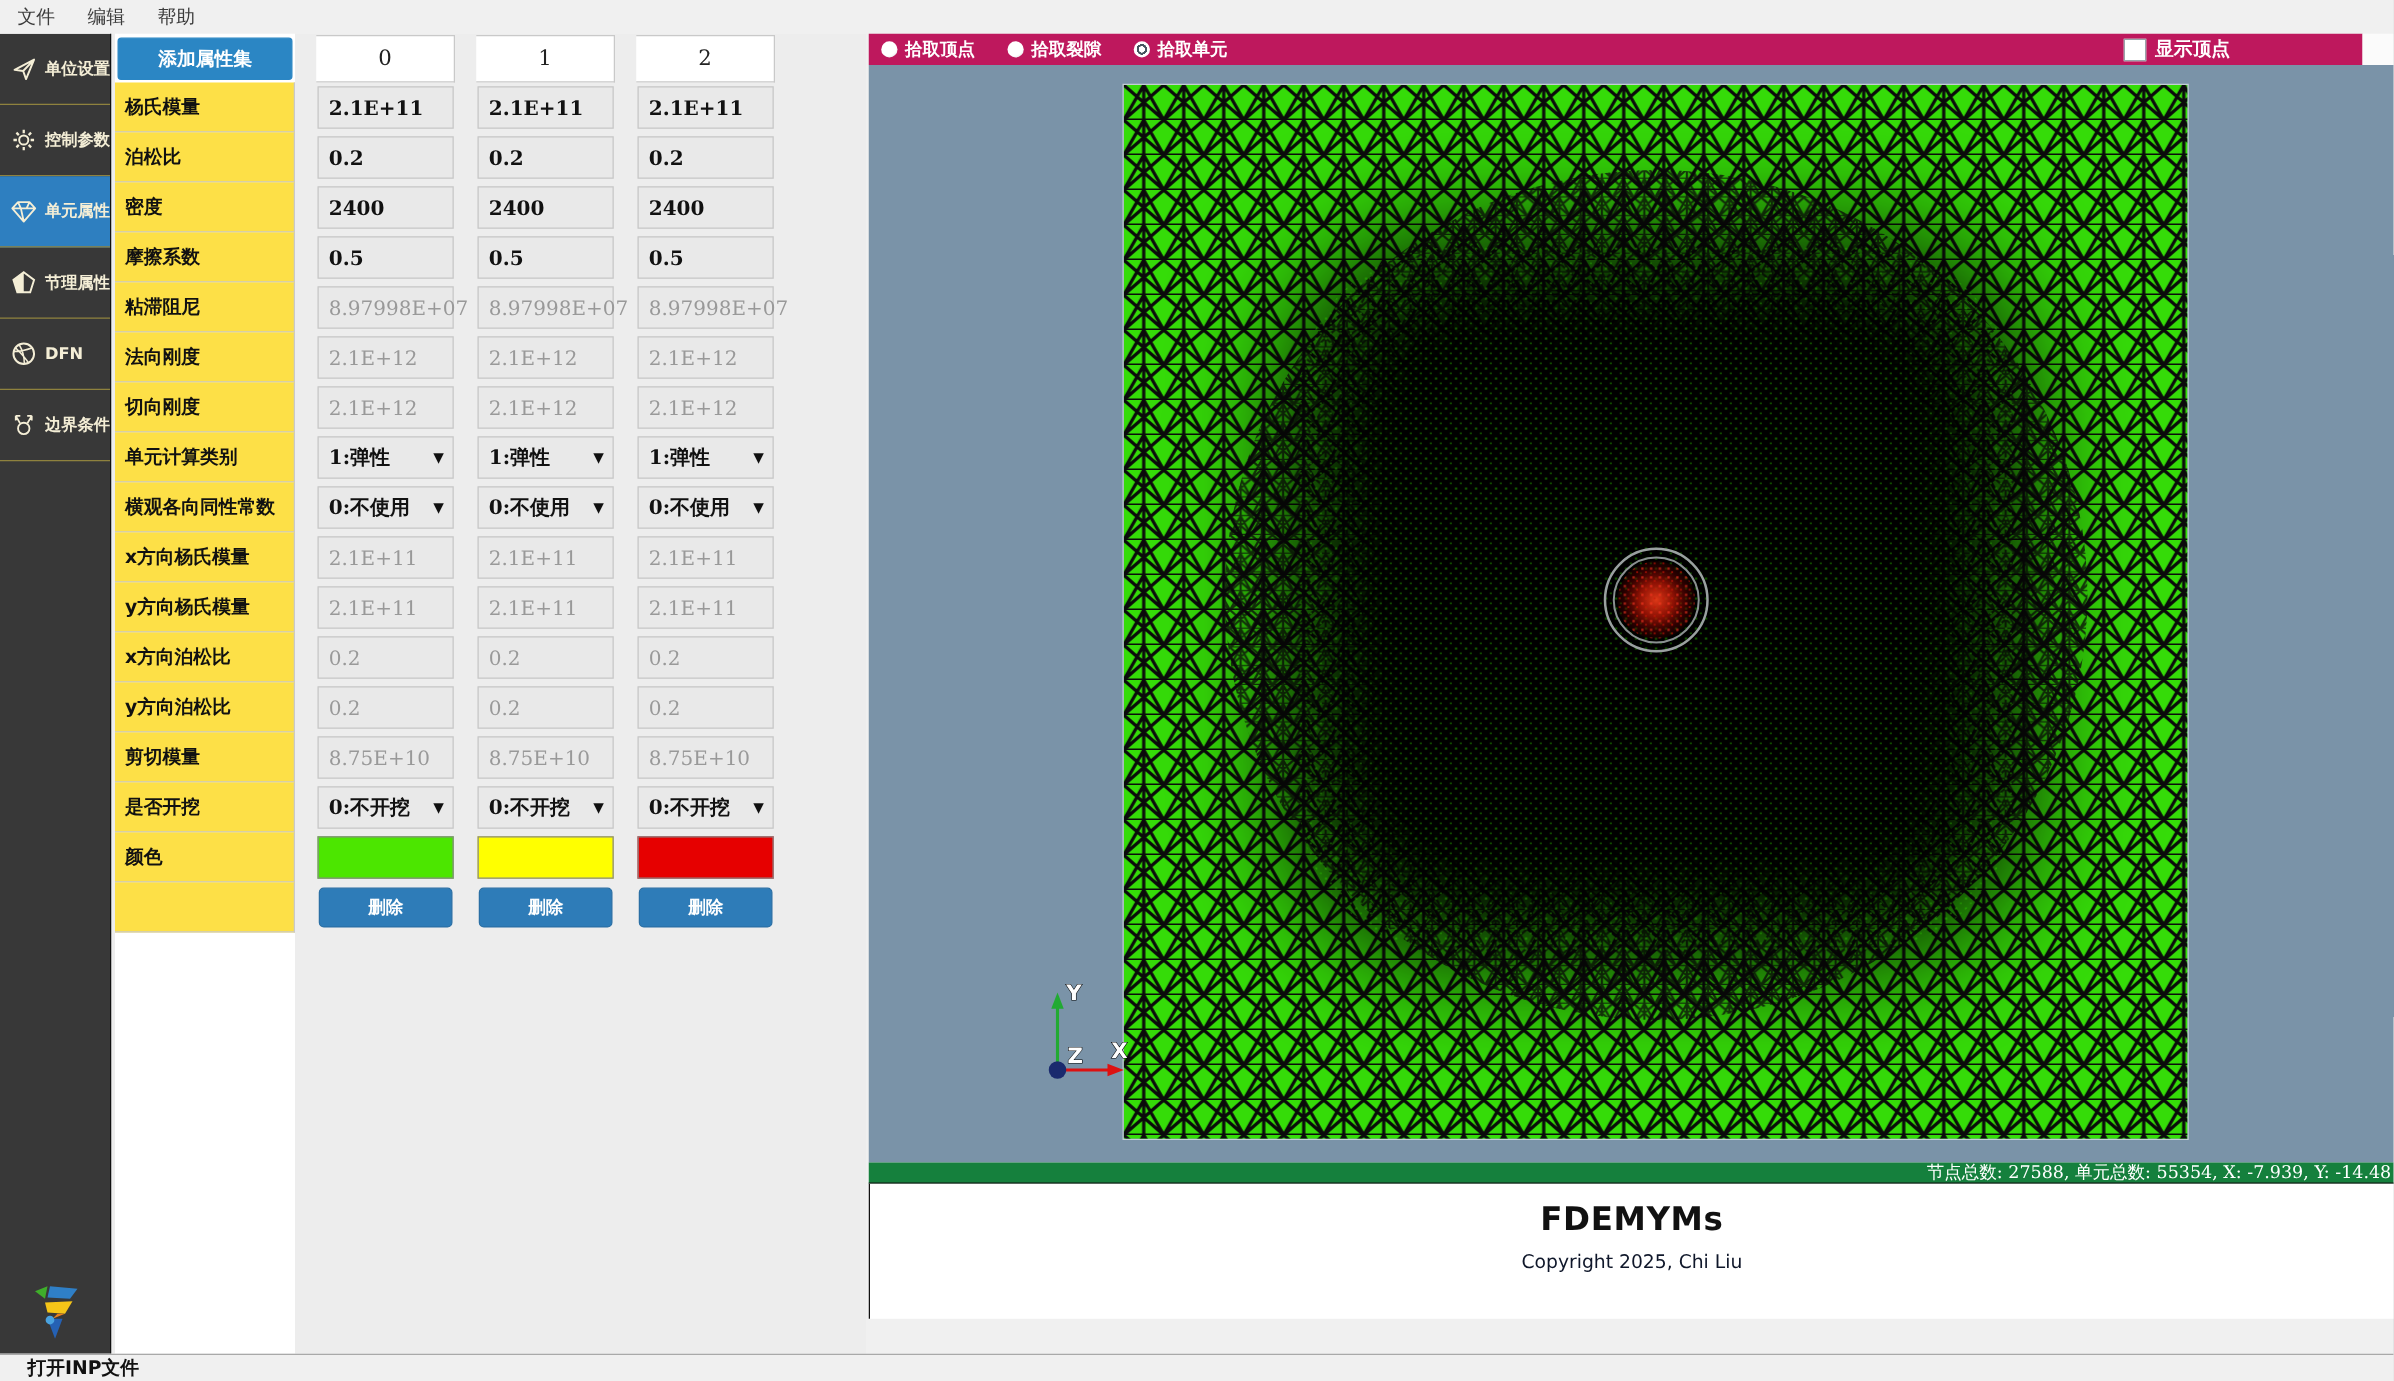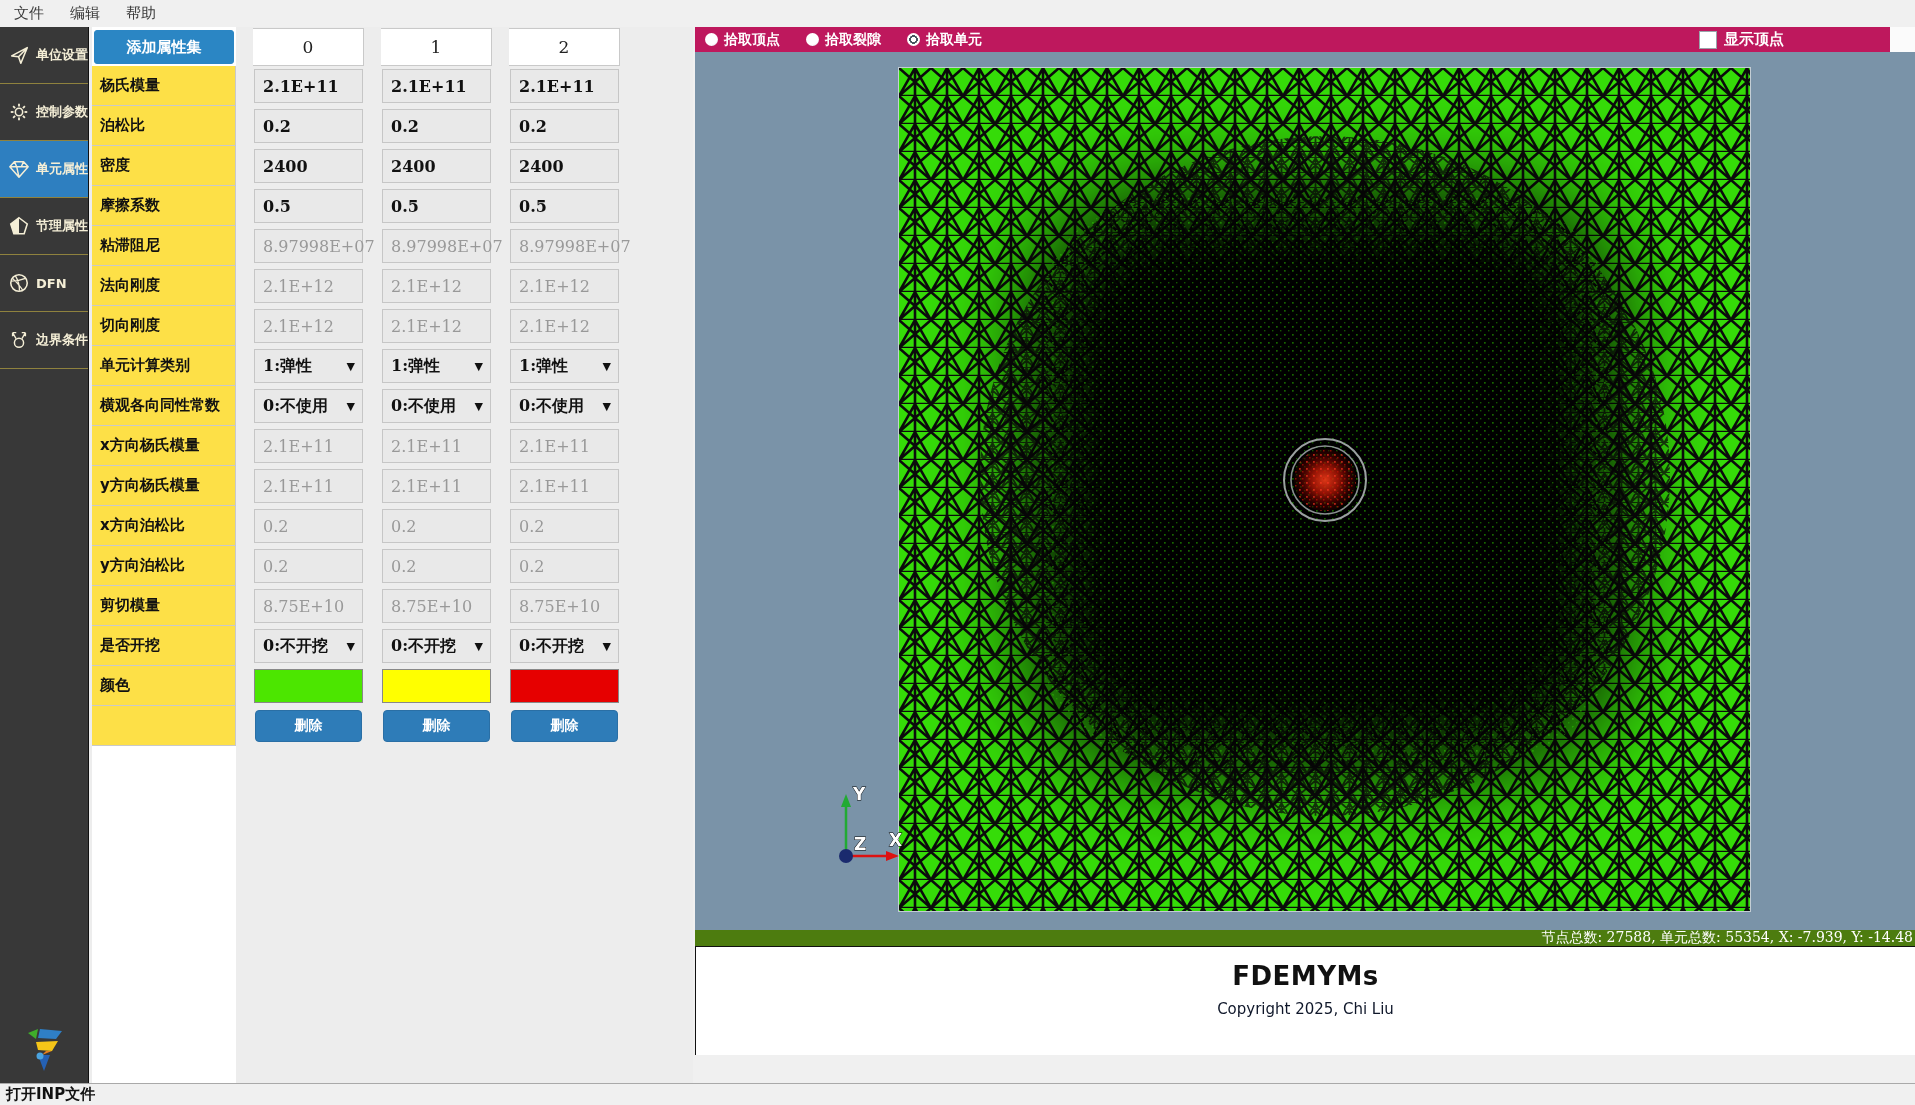--- a/index.html
+++ b/index.html
@@ -52,32 +52,32 @@
   .radio.sel{background:radial-gradient(circle,#ffffff 0 2.5px,#46555f 2.6px 4.2px,#ffffff 4.3px);}
   .radio-lbl{color:#fff;font-size:14px;font-weight:bold;}
   #show-verts{margin-left:auto;margin-right:106px;display:flex;align-items:center;cursor:pointer;}
   #show-verts .box{width:16px;height:16px;background:#fff;border:1px solid #9aa4aa;margin-right:7px;}
   #show-verts .radio-lbl{font-size:15px;}
 
   #viewport{position:absolute;left:695px;top:52px;width:1220px;height:878px;background:#7a93a8;}
   #mesh{position:absolute;left:203px;top:15px;width:851px;height:843px;border:1px solid #c3cdd4;box-sizing:content-box;}
   #axis{position:absolute;left:118px;top:728px;}
 
-  #statusbar{position:absolute;left:695px;top:930px;width:1220px;height:17px;background:#4d7c0f;
+  #statusbar{position:absolute;left:695px;top:930px;width:1220px;height:17px;background:#15803d;
              color:#fff;font-family:"DejaVu Serif",serif;font-size:14px;display:flex;align-items:center;
              justify-content:flex-end;padding-right:2px;box-sizing:border-box;border-bottom:1px solid #111;}
 
   #about{position:absolute;left:695px;top:947px;width:1220px;height:108px;background:#fff;
          border-left:1px solid #111;box-sizing:border-box;text-align:center;}
   #about-title{margin-top:14px;font-size:26px;font-weight:bold;color:#111;letter-spacing:0.5px;}
   #about-copy{margin-top:9px;font-size:15px;font-weight:normal;color:#0f172a;}
 
   
   #bottombar{position:absolute;left:0;top:1083px;width:1915px;height:22px;background:#f0f0f0;
-             border-top:1px solid #a9a9a9;display:flex;align-items:center;padding-left:6px;box-sizing:border-box;}
+             border-top:1px solid #a9a9a9;display:flex;align-items:center;padding-left:22px;box-sizing:border-box;}
   #open-inp{font-size:15px;font-weight:bold;color:#111;}
 </style>
 </head>
 <body>
 
 <div id="app">
 
   <div id="sidebar">
     <svg id="side-logo" viewBox="0 0 38 48">
       <polygon points="2,6 12,2 10,12" fill="#3fae2a"></polygon>

